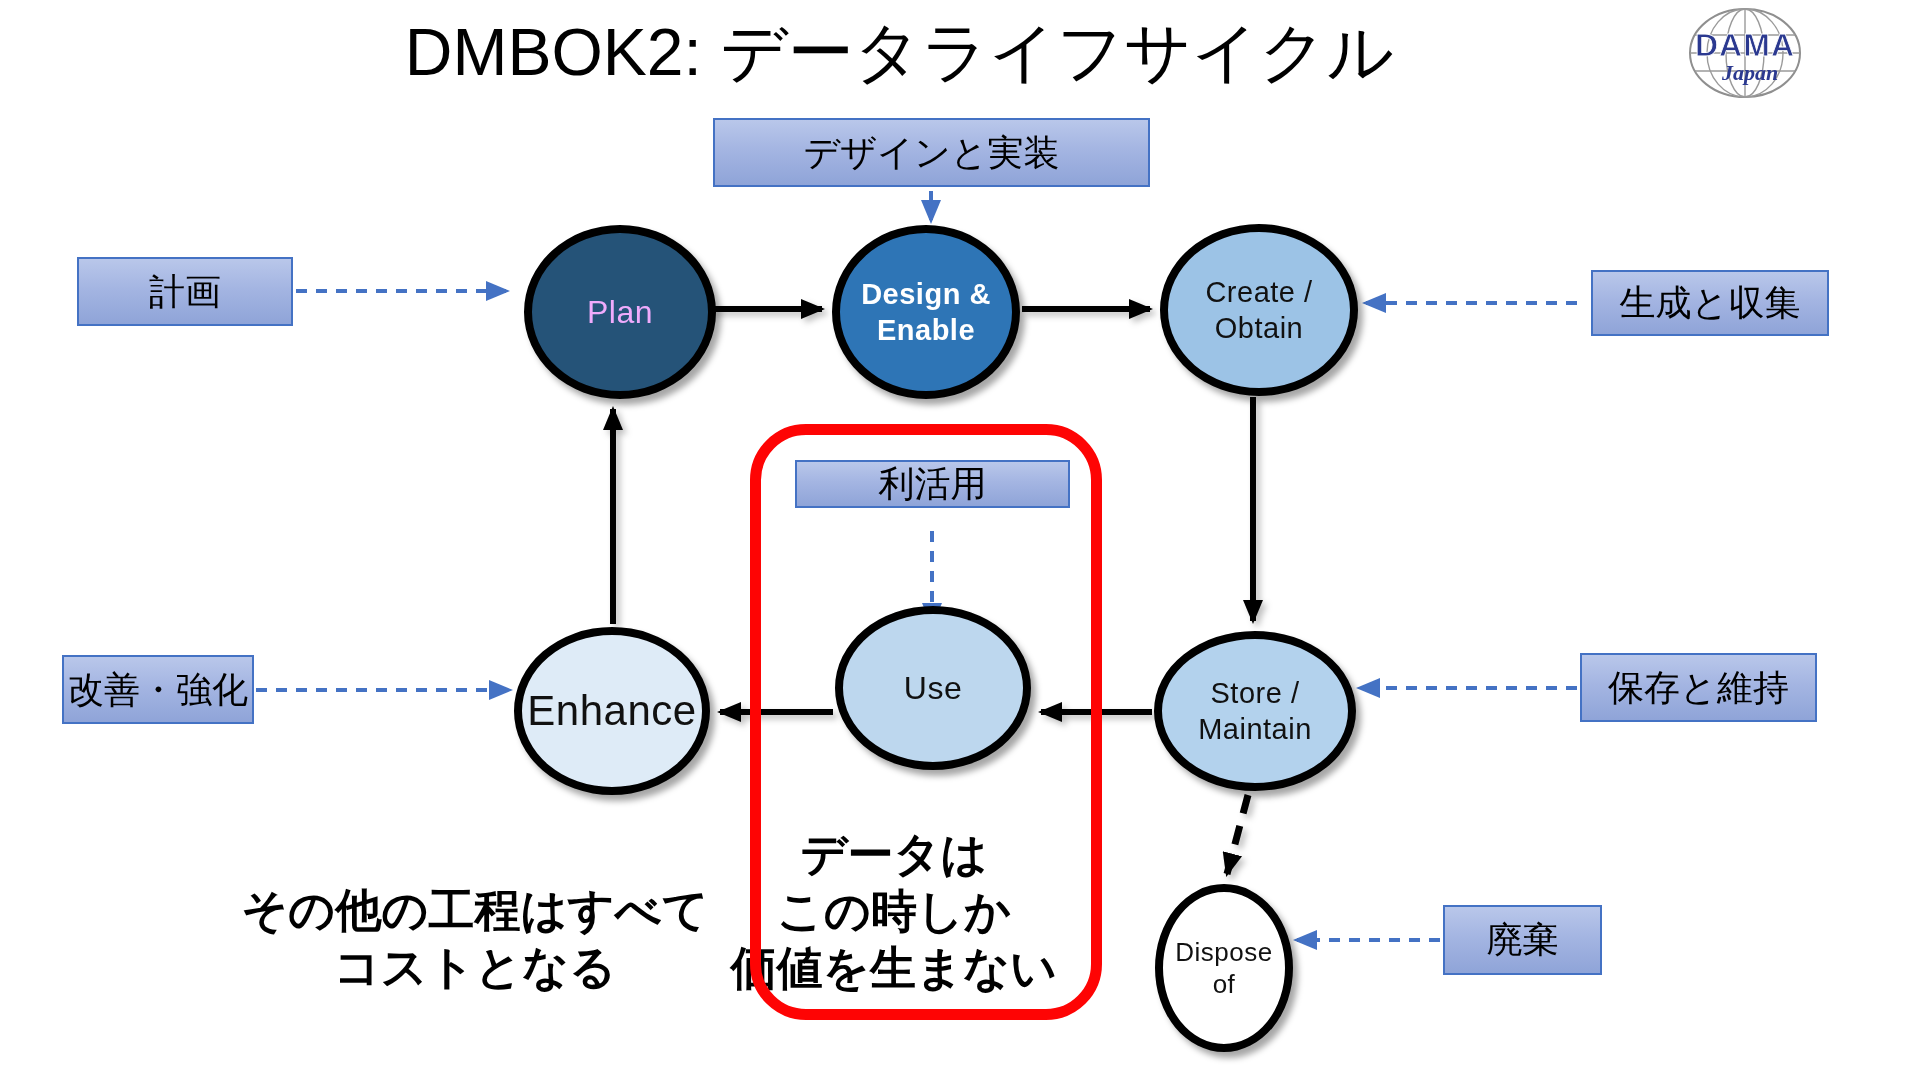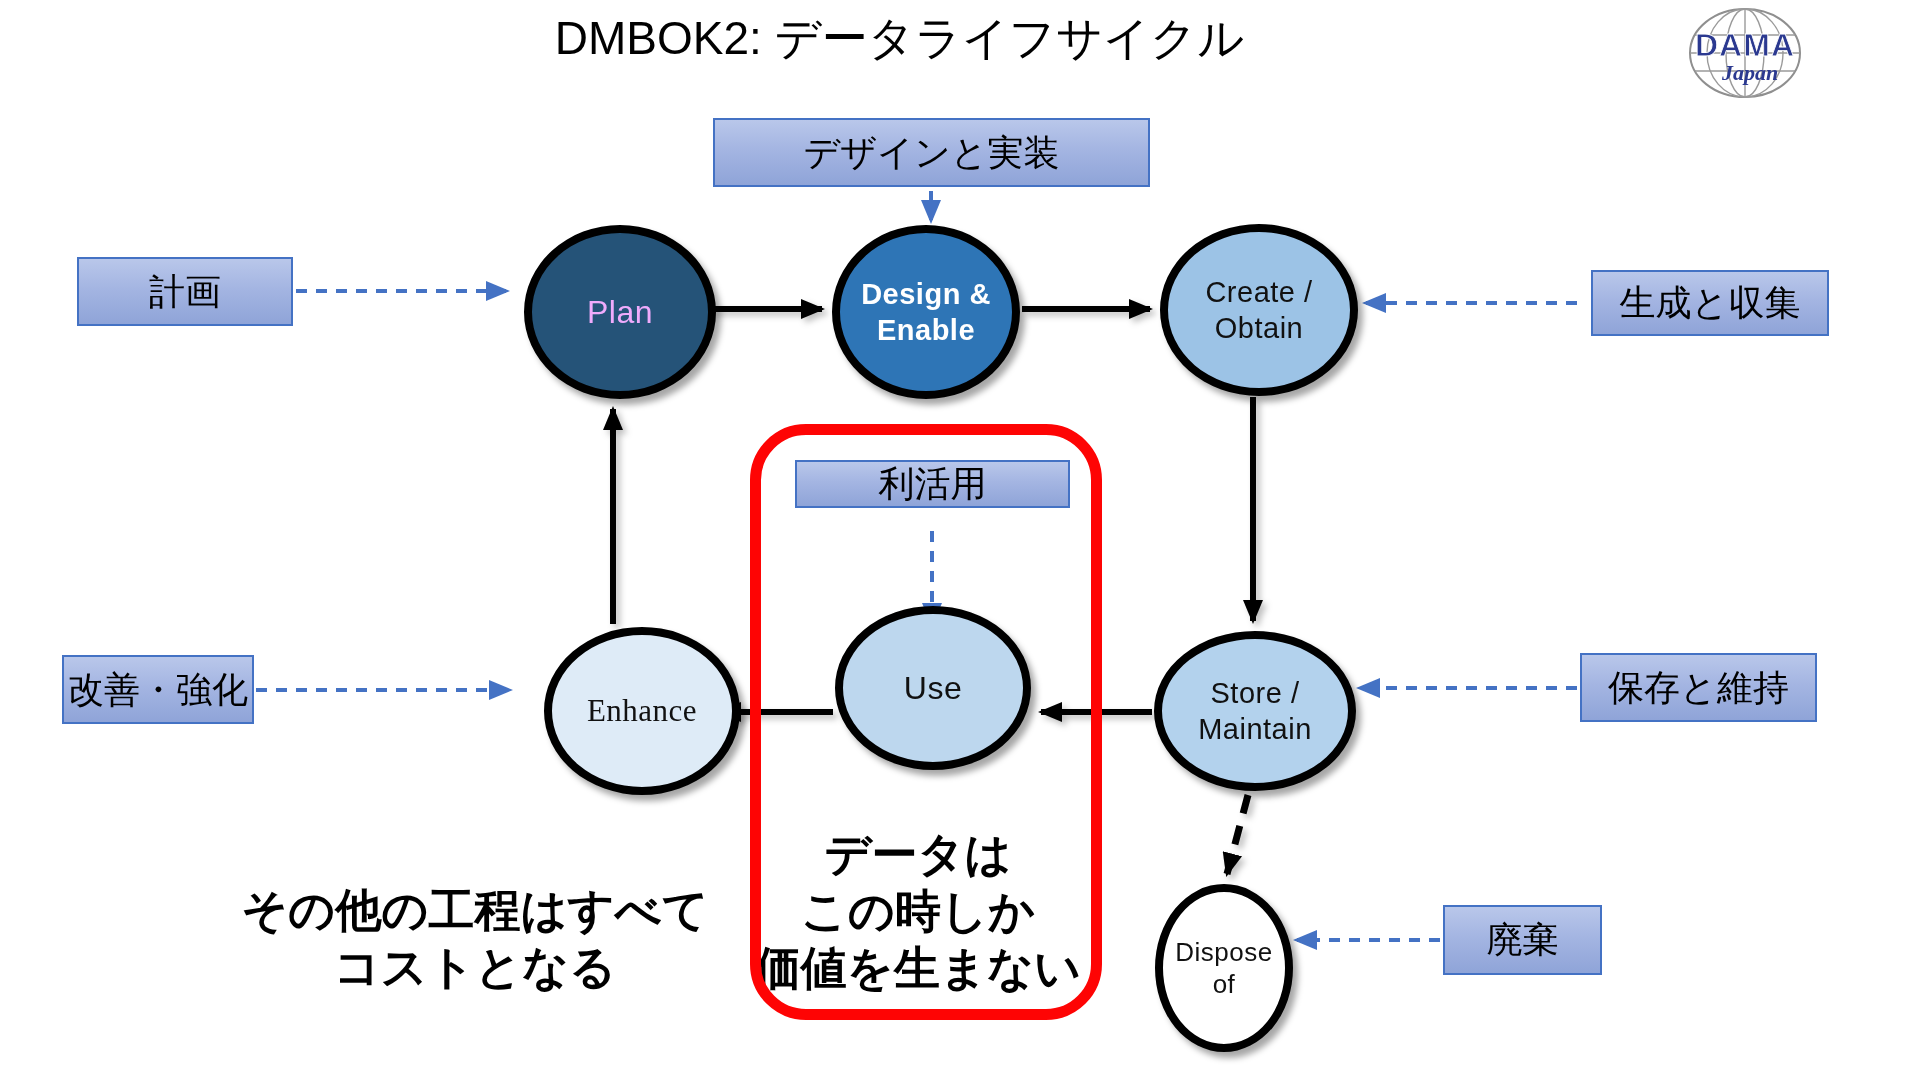--- a/index.html
+++ b/index.html
@@ -1,21 +1,21 @@
 <!DOCTYPE html>
 <html><head>
 <meta charset="utf-8">
 <style>
   html,body{margin:0;padding:0;background:#fff;}
   #stage{position:relative;width:1920px;height:1080px;background:#ffffff;overflow:hidden;
          font-family:"Liberation Sans","DejaVu Sans",sans-serif;}
 
   
   #title{position:absolute;left:0;top:8px;width:1799px;text-align:center;
-         font-size:46px;color:#000;letter-spacing:0px;font-weight:500;z-index:2;}
+         font-size:66px;color:#000;letter-spacing:0px;font-weight:500;z-index:2;}
 
   
   #logo{position:absolute;left:1686px;top:4px;width:120px;height:102px;z-index:2;}
 
   
   #wires{position:absolute;left:0;top:0;z-index:1;}
   .blk{stroke:#000;stroke-width:6;fill:none;}
   .blkd{stroke:#000;stroke-width:7;fill:none;stroke-dasharray:19 13;}
   .blu{stroke:#4472C4;stroke-width:4;fill:none;stroke-dasharray:11 9;}
 
@@ -30,31 +30,31 @@
   .node{position:absolute;box-sizing:border-box;border:8px solid #000;border-radius:50%;
         display:flex;align-items:center;justify-content:center;text-align:center;
         z-index:3;box-shadow:5px 6px 6px rgba(0,0,0,0.35);
         font-size:29px;letter-spacing:0.5px;line-height:1.25;color:#111;}
   .prewrap{white-space:pre-line;}
   #node-plan   {left:524px;top:225px;width:192px;height:174px;background:#255378;color:#f0abfc;font-size:32px;}
   #node-design {left:832px;top:225px;width:188px;height:174px;background:#2E75B6;color:#fff;font-weight:bold;}
   #node-create {left:1160px;top:224px;width:198px;height:172px;background:#9CC3E6;}
   #node-store  {left:1154px;top:631px;width:202px;height:160px;background:#B3D2ED;}
   #node-use    {left:835px;top:606px;width:196px;height:164px;background:#BDD7EE;font-size:32px;}
-  #node-enhance{left:544px;top:627px;width:196px;height:168px;background:#DEEBF7;font-size:31px;font-family:Liberation Serif, serif;}
+  #node-enhance{left:514px;top:627px;width:196px;height:168px;background:#DEEBF7;font-size:42px;}
   #node-dispose{left:1155px;top:884px;width:138px;height:168px;background:#FFFFFF;font-size:26px;}
 
   
   #red-box{position:absolute;left:750px;top:424px;width:352px;height:596px;box-sizing:border-box;
            border:11px solid #FE0404;border-radius:56px;z-index:4;pointer-events:none;}
 
   
   .annotation{position:absolute;z-index:2;font-weight:bold;color:#000;text-align:center;
               font-size:46px;line-height:1.24;white-space:pre-line;}
-  #value-note{left:752px;top:826px;width:332px;}
+  #value-note{left:728px;top:826px;width:332px;}
   #cost-note {left:225px;top:882px;width:500px;}
 </style>
 </head>
 <body>
 
 <div id="stage">
 
   <div id="title">DMBOK2: データライフサイクル</div>
 
   <div id="logo">

